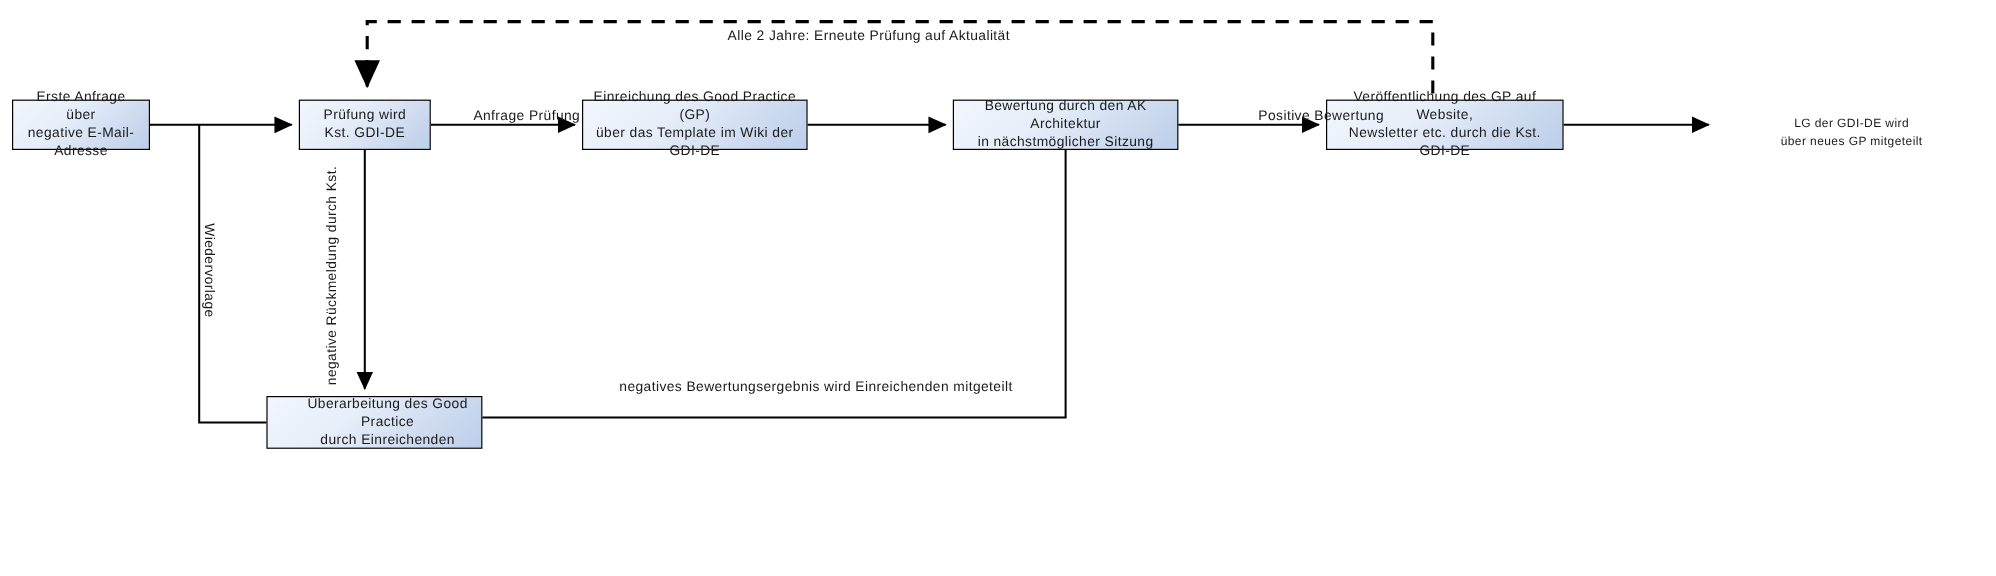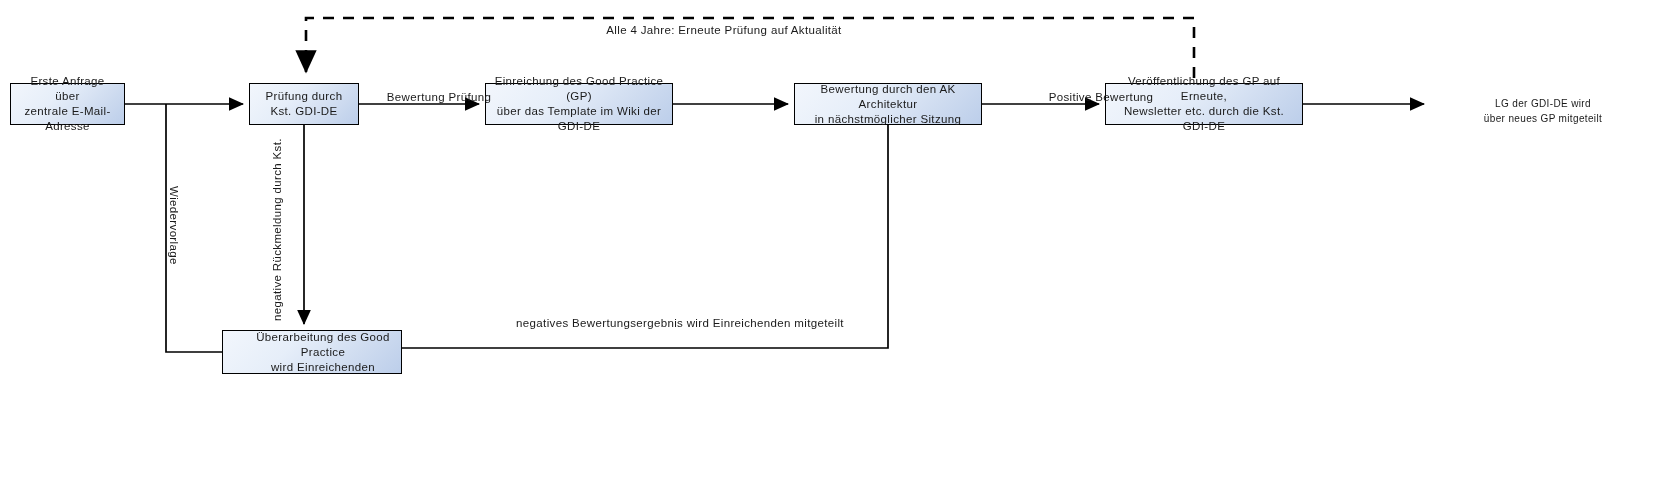--- a/index.html
+++ b/index.html
@@ -105,64 +105,64 @@
     </g>
 
     <g stroke="#000000" stroke-width="2.6" fill="none" stroke-dasharray="11,9">
       <path d="M1194,78 L1194,18 L306,18 L306,72" marker-end="url(#arrow-dash)"></path>
     </g>
   </svg>
 
   <div class="node" style="left:10px; top:83px; width:115px; height:42px;justify-content:center;">
     <span>
       <span>Erste Anfrage über</span>
-      <span>zentrale E-Mail-Adresse</span>
+      <span>negative E-Mail-Adresse</span>
     </span>
   </div>
 
   <div class="node" style="left:249px; top:83px; width:110px; height:42px;">
     <span>
-      <span>Prüfung durch</span>
+      <span>Prüfung wird</span>
       <span>Kst. GDI-DE</span>
     </span>
   </div>
 
   <div class="node" style="left:485px; top:83px; width:188px; height:42px;">
     <span>
       <span>Einreichung des Good Practice (GP)</span>
       <span>über das Template im Wiki der GDI-DE</span>
     </span>
   </div>
 
   <div class="node" style="left:794px; top:83px; width:188px; height:42px;">
     <span>
       <span>Bewertung durch den AK Architektur</span>
       <span>in nächstmöglicher Sitzung</span>
     </span>
   </div>
 
   <div class="node" style="left:1105px; top:83px; width:198px; height:42px;">
     <span>
-      <span>Veröffentlichung des GP auf Erneute,</span>
+      <span>Veröffentlichung des GP auf Website,</span>
       <span>Newsletter etc. durch die Kst. GDI-DE</span>
     </span>
   </div>
 
   <div class="node" style="left:222px; top:330px; width:180px; height:44px;padding-left:28px;">
     <span>
       <span>Überarbeitung des Good Practice</span>
-      <span>wird Einreichenden</span>
+      <span>durch Einreichenden</span>
     </span>
   </div>
 
-  <div class="edge-label" style="left:379px; top:90px; width:120px;">Bewertung Prüfung</div>
+  <div class="edge-label" style="left:379px; top:90px; width:120px;">Anfrage Prüfung</div>
 
   <div class="edge-label" style="left:1041px; top:90px; width:120px;">Positive Bewertung</div>
 
-  <div class="edge-label" style="left:509px; top:23px; width:430px;">Alle 4 Jahre: Erneute Prüfung auf Aktualität</div>
+  <div class="edge-label" style="left:509px; top:23px; width:430px;">Alle 2 Jahre: Erneute Prüfung auf Aktualität</div>
 
   <div class="edge-label" style="left:460px; top:316px; width:440px;">negatives Bewertungsergebnis wird Einreichenden mitgeteilt</div>
 
   <div class="edge-label rot-cw" style="left:181px; top:186px;">Wiedervorlage</div>
 
   <div class="edge-label rot-ccw" style="left:284px; top:307px;">negative Rückmeldung durch Kst.</div>
 
   <div class="terminal-text" style="left:1433px; top:96px; width:220px;">
     <div>LG der GDI-DE wird</div>
     <div>über neues GP mitgeteilt</div>

